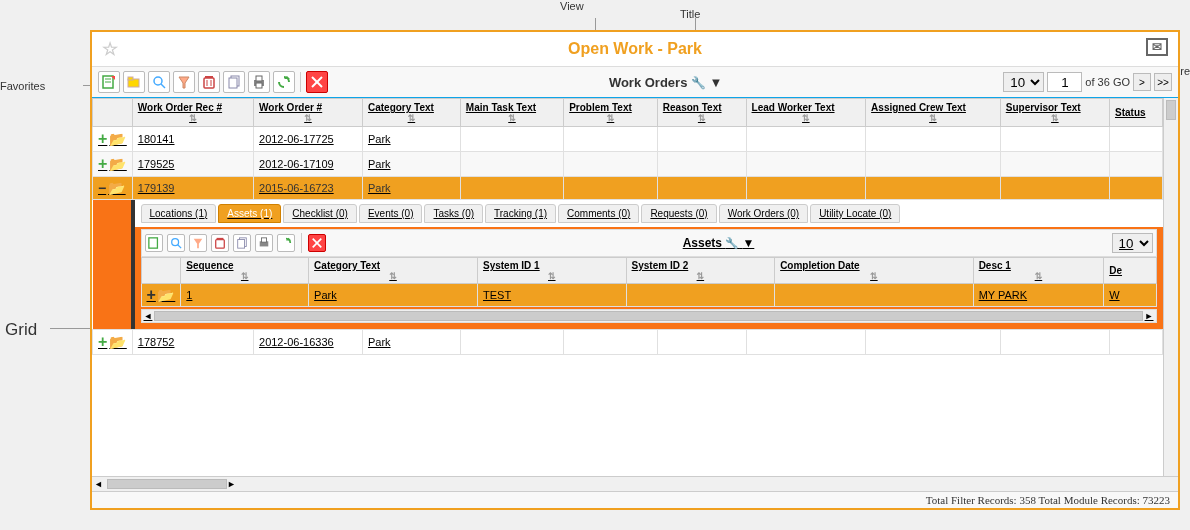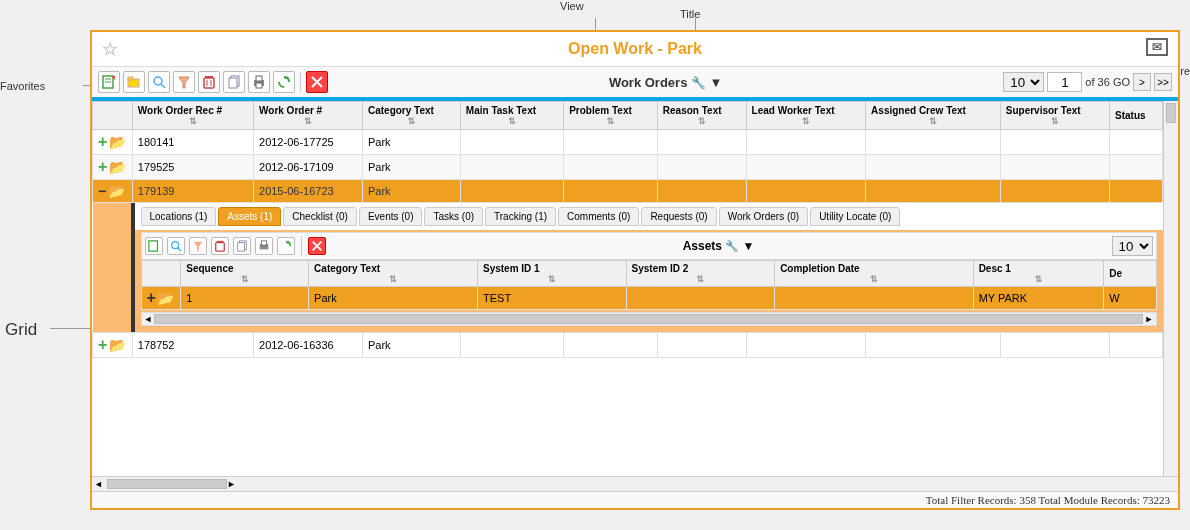--- a/index.html
+++ b/index.html
@@ -24,32 +24,32 @@
     
     .main-content { width: 100%; height: 100%; display: flex; flex-direction: column; }
 
     
     .header-title { text-align: center; padding: 8px; font-size: 16px; font-weight: bold; color: #f0a020; border-bottom: 1px solid #ddd; position: relative; }
     .favorites-star { position: absolute; left: 10px; top: 6px; font-size: 18px; color: #ccc; cursor: pointer; }
     .share-icon { position: absolute; right: 10px; top: 6px; width: 22px; height: 18px; border: 2px solid #666; background: white; display: flex; align-items: center; justify-content: center; cursor: pointer; }
     .share-icon::after { content: '✉'; font-size: 12px; color: #666; }
 
     
-    .toolbar { display: flex; align-items: center; padding: 4px 6px; border-bottom: 4px solid #0ea5e9; gap: 3px; background: #f8f8f8; }
+    .toolbar { display: flex; align-items: center; padding: 4px 6px; border-bottom: 1px solid #0ea5e9; gap: 3px; background: #f8f8f8; }
     .toolbar-btn { width: 22px; height: 22px; border: 1px solid #bbb; background: white; cursor: pointer; display: flex; align-items: center; justify-content: center; font-size: 12px; border-radius: 2px; }
     .toolbar-separator { width: 1px; height: 20px; background: #ccc; margin: 0 2px; }
     .toolbar-title { flex: 1; text-align: center; font-size: 13px; font-weight: bold; color: #333; }
     .toolbar-pager { display: flex; align-items: center; gap: 3px; margin-left: auto; }
     .pager-select { height: 20px; border: 1px solid #bbb; padding: 1px 2px; }
     .pager-input { width: 35px; height: 20px; border: 1px solid #bbb; text-align: center; }
     .pager-text { font-size: 11px; color: #333; }
     .pager-btn { width: 18px; height: 18px; border: 1px solid #bbb; background: #eee; cursor: pointer; display: flex; align-items: center; justify-content: center; font-size: 10px; }
 
     
-    .grid-container { flex: 1; overflow: hidden; position: relative; display: flex; }
+    .grid-container { flex: 1; overflow: hidden; position: relative; display: flex; text-decoration: underline; }
 
     .grid-table-wrapper { flex: 1; overflow: auto; }
     table { border-collapse: collapse; width: 100%; min-width: 900px; }
     th { background: #f0f0f0; border: 1px solid #ccc; padding: 3px 5px; text-align: left; font-weight: bold; font-size: 10px; white-space: nowrap; }
     th .sort-icon { display: block; text-align: center; color: #999; font-size: 9px; }
     td { border: 1px solid #e0e0e0; padding: 3px 5px; font-size: 11px; white-space: nowrap; }
     tr.row-normal td { background: white; }
     tr.row-alt td { background: #f8f8f8; }
     tr.row-selected td { background: #f0a020; color: #333; }
 
@@ -258,21 +258,21 @@
               <td></td>
                 <td></td>
                 <td></td>
               <td></td>
                 <td></td>
                 <td></td>
                 <td></td>
             </tr>
 
             <tr>
-              <td colspan="11" style="padding:0; border:none; background:#fdba74;margin-left:39px;">
+              <td colspan="11" style="padding:0; border:none; background:#f97316;margin-left:39px;">
                 <div style="border-left: 4px solid #333; margin-left: 38px;">
                   <div class="subtabs-container">
                     <span class="subtab">Locations (1)</span>
                     <span class="subtab highlight">Assets (1)</span>
                     <span class="subtab">Checklist (0)</span>
                     <span class="subtab">Events (0)</span>
                     <span class="subtab">Tasks (0)</span>
                     <span class="subtab">Tracking (1)</span>
                     <span class="subtab">Comments (0)</span>
                     <span class="subtab">Requests (0)</span>

